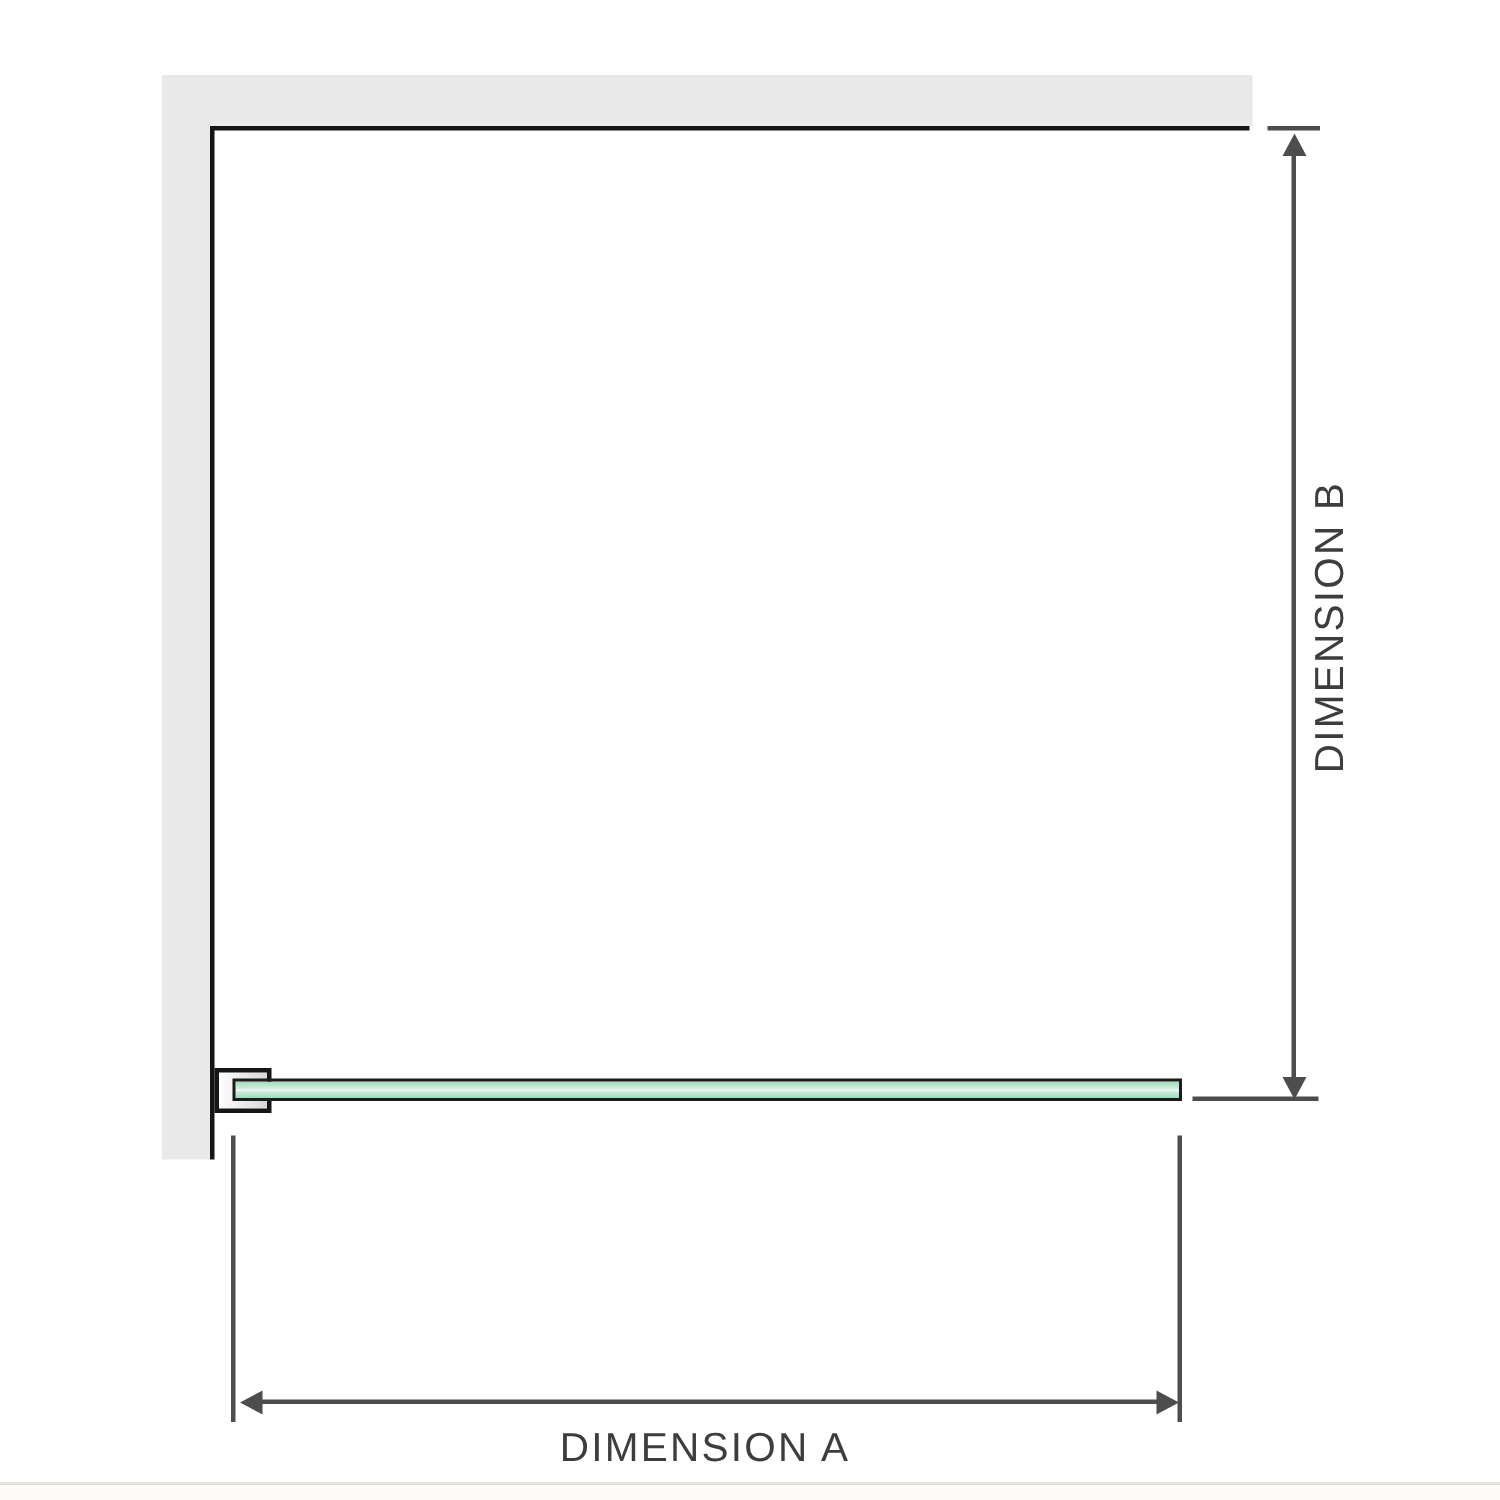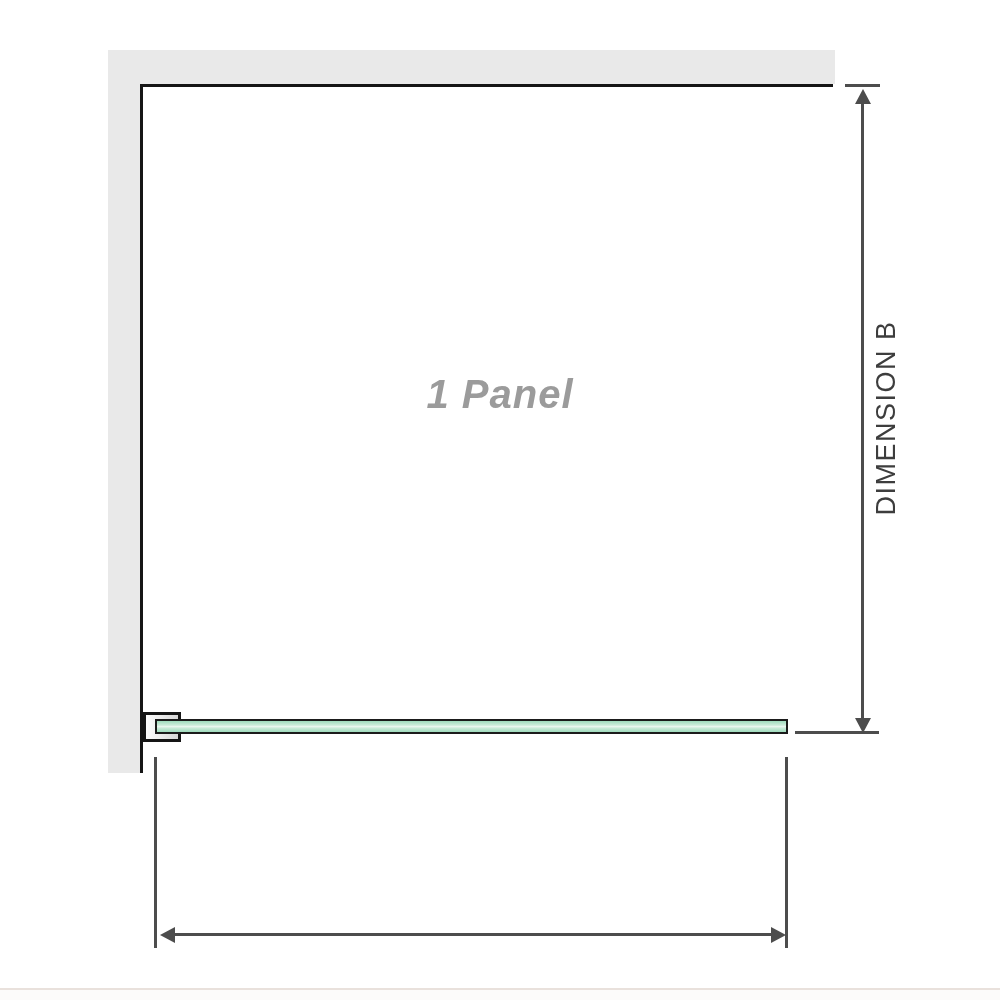--- a/index.html
+++ b/index.html
@@ -135,34 +135,34 @@
 </head>
 <body>
 
 <div class="canvas">
 
   <div class="abs wall-top"></div>
   <div class="abs wall-left"></div>
   <div class="abs edge-top"></div>
   <div class="abs edge-left"></div>
 
-  <div class="abs panel-label">1 Panel</div>
 
   <div class="abs bracket"></div>
   <div class="abs glass"></div>
 
   <div class="abs dline dimb-tick-top"></div>
   <div class="abs dline dimb-tick-bot"></div>
   <div class="abs dline dimb-line"></div>
   <div class="abs tri arrow-up"></div>
   <div class="abs tri arrow-down"></div>
   <div class="abs dimb-label">DIMENSION B</div>
 
   <div class="abs dline ext-left"></div>
   <div class="abs dline ext-right"></div>
   <div class="abs dline dima-line"></div>
   <div class="abs tri arrow-left"></div>
   <div class="abs tri arrow-right"></div>
+  <div class="abs dima-label">DIMENSION A</div>
 
   <div class="abs bottom-divider"></div>
   <div class="abs bottom-strip"></div>
 
 </div>
 
 </body></html>

